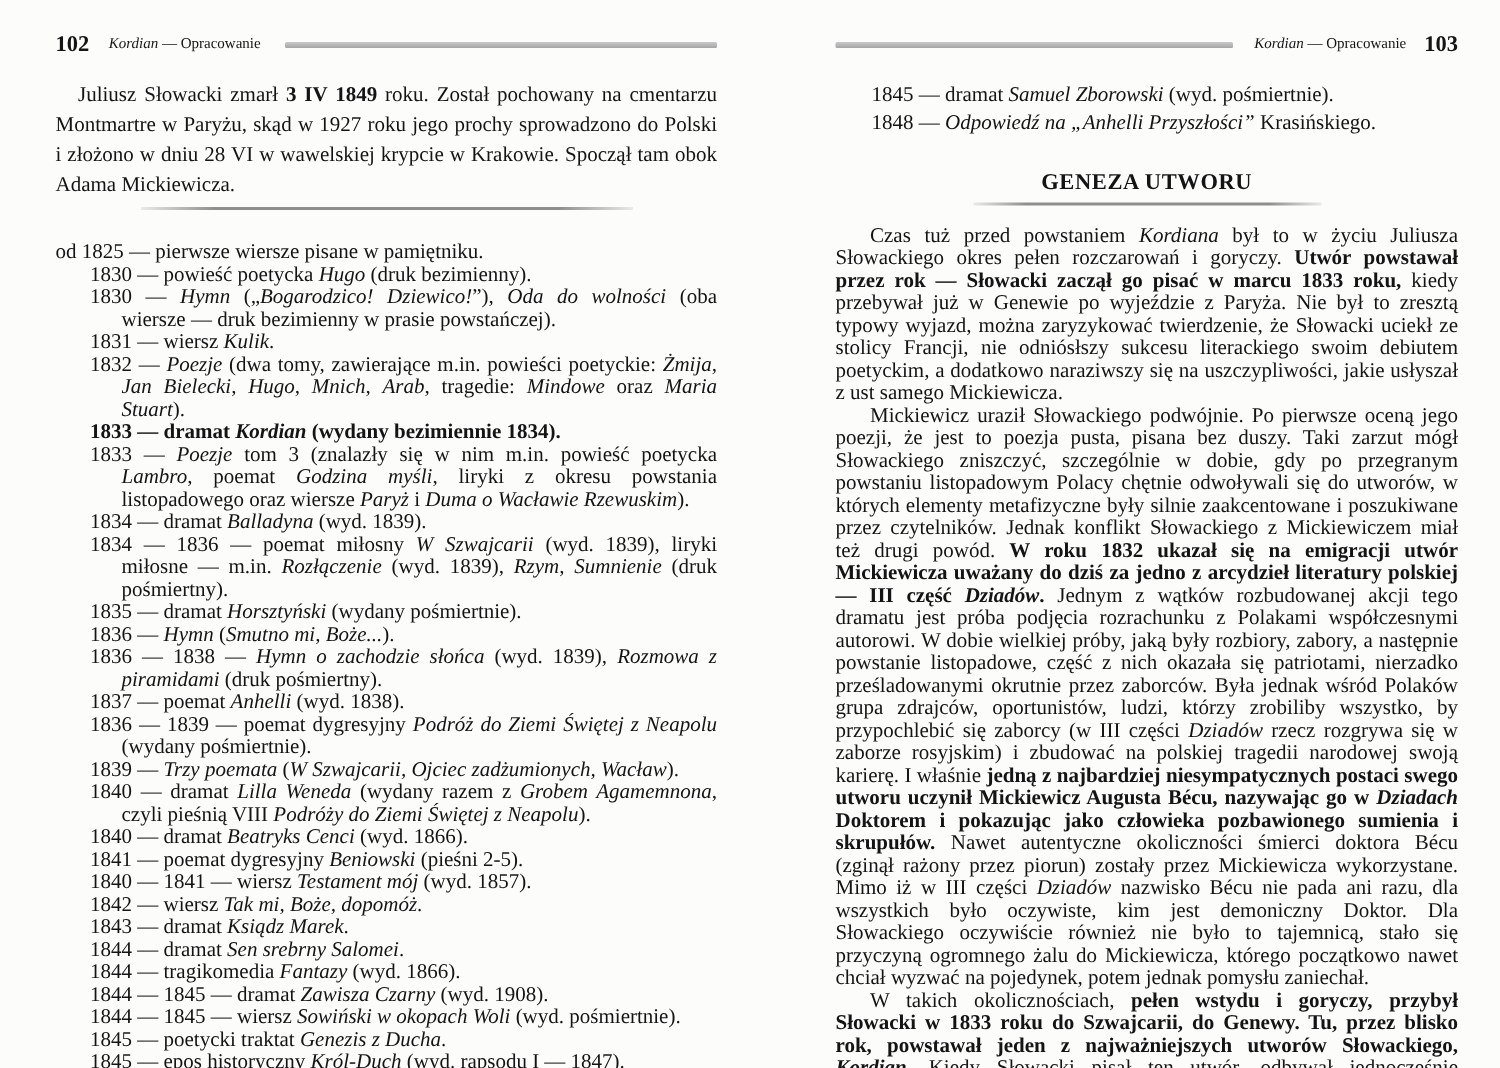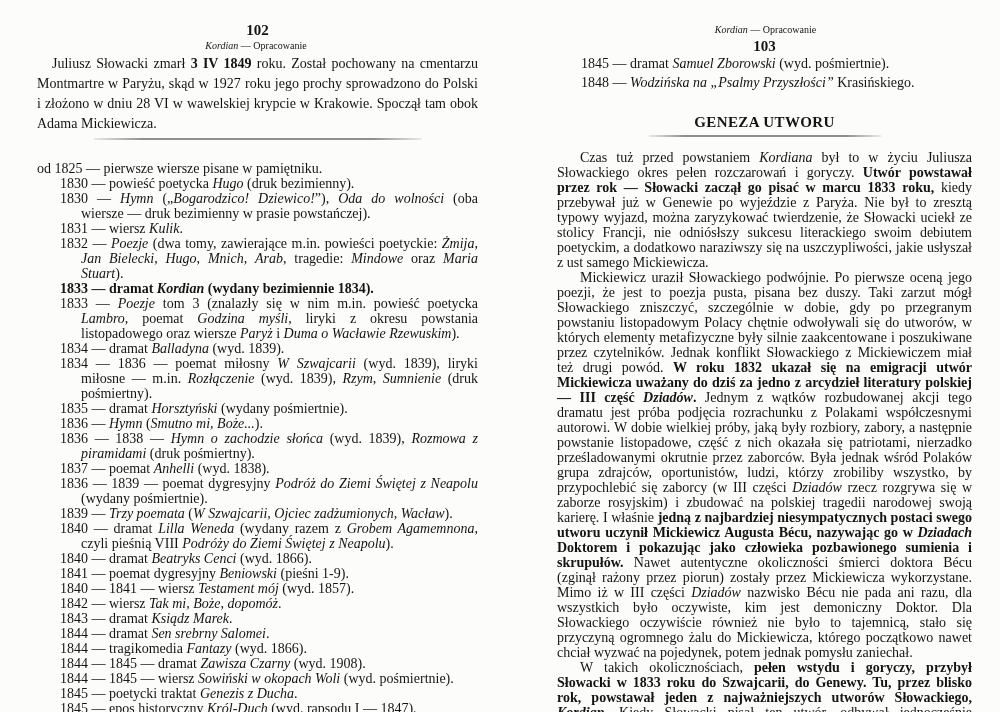--- a/index.html
+++ b/index.html
@@ -6,21 +6,21 @@
   body{
     width:1000px;height:712px;position:relative;overflow:hidden;
     background:#fcfcfa;color:#141414;
     font-family:"Liberation Serif","DejaVu Serif",serif;
     -webkit-font-smoothing:antialiased;
   }
   .page{position:absolute;top:22px;}
   .page-left{left:37px;width:441px;}
   .page-right{left:557px;width:415px;}
 
-  .header{display:flex;align-items:center;height:16px;flex-direction:column;}
+  .header{display:flex;align-items:center;height:16px;}
   .pnum{font-weight:bold;font-size:15px;line-height:16px;}
   .rtitle{font-size:10px;line-height:16px;white-space:nowrap;}
   .page-left .rtitle{margin-left:13px;margin-right:16px;}
   .page-right .rtitle{margin-left:14px;margin-right:12px;}
   .hbar{flex:1;height:4px;background:linear-gradient(to bottom,#c9c9c9,#a6a6a6);border-radius:1px;}
 
   .intro{margin:16px 0 0;font-size:14px;line-height:20px;text-align:justify;text-indent:15px;}
 
   .sec-head{margin:15px 0 0;font-size:15px;font-weight:bold;text-align:center;letter-spacing:0.4px;}
   .page-right .sec-head{margin-top:22px;}
@@ -70,21 +70,21 @@
         <li><span class="sr">1834 — dramat </span><span class="si">Balladyna</span><span class="sr"> (wyd. 1839).</span></li>
         <li><span class="sr">1834 — 1836 — poemat miłosny </span><span class="si">W Szwajcarii</span><span class="sr"> (wyd. 1839), liryki miłosne — m.in. </span><span class="si">Rozłączenie</span><span class="sr"> (wyd. 1839), </span><span class="si">Rzym</span><span class="sr">, </span><span class="si">Sumnienie</span><span class="sr"> (druk pośmiertny).</span></li>
         <li><span class="sr">1835 — dramat </span><span class="si">Horsztyński</span><span class="sr"> (wydany pośmiertnie).</span></li>
         <li><span class="sr">1836 — </span><span class="si">Hymn</span><span class="sr"> (</span><span class="si">Smutno mi, Boże...</span><span class="sr">).</span></li>
         <li><span class="sr">1836 — 1838 — </span><span class="si">Hymn o zachodzie słońca</span><span class="sr"> (wyd. 1839), </span><span class="si">Rozmowa z piramidami</span><span class="sr"> (druk pośmiertny).</span></li>
         <li><span class="sr">1837 — poemat </span><span class="si">Anhelli</span><span class="sr"> (wyd. 1838).</span></li>
         <li><span class="sr">1836 — 1839 — poemat dygresyjny </span><span class="si">Podróż do Ziemi Świętej z Neapolu</span><span class="sr"> (wydany pośmiertnie).</span></li>
         <li><span class="sr">1839 — </span><span class="si">Trzy poemata</span><span class="sr"> (</span><span class="si">W Szwajcarii, Ojciec zadżumionych, Wacław</span><span class="sr">).</span></li>
         <li><span class="sr">1840 — dramat </span><span class="si">Lilla Weneda</span><span class="sr"> (wydany razem z </span><span class="si">Grobem Agamemnona</span><span class="sr">, czyli pieśnią VIII </span><span class="si">Podróży do Ziemi Świętej z Neapolu</span><span class="sr">).</span></li>
         <li><span class="sr">1840 — dramat </span><span class="si">Beatryks Cenci</span><span class="sr"> (wyd. 1866).</span></li>
-        <li><span class="sr">1841 — poemat dygresyjny </span><span class="si">Beniowski</span><span class="sr"> (pieśni 1-9).</span></li>
+        <li><span class="sr">1841 — poemat dygresyjny </span><span class="si">Beniowski</span><span class="sr"> (pieśni 2-5).</span></li>
         <li><span class="sr">1840 — 1841 — wiersz </span><span class="si">Testament mój</span><span class="sr"> (wyd. 1857).</span></li>
         <li><span class="sr">1842 — wiersz </span><span class="si">Tak mi, Boże, dopomóż</span><span class="sr">.</span></li>
         <li><span class="sr">1843 — dramat </span><span class="si">Ksiądz Marek</span><span class="sr">.</span></li>
         <li><span class="sr">1844 — dramat </span><span class="si">Sen srebrny Salomei</span><span class="sr">.</span></li>
         <li><span class="sr">1844 — tragikomedia </span><span class="si">Fantazy</span><span class="sr"> (wyd. 1866).</span></li>
         <li><span class="sr">1844 — 1845 — dramat </span><span class="si">Zawisza Czarny</span><span class="sr"> (wyd. 1908).</span></li>
         <li><span class="sr">1844 — 1845 — wiersz </span><span class="si">Sowiński w okopach Woli</span><span class="sr"> (wyd. pośmiertnie).</span></li>
         <li><span class="sr">1845 — poetycki traktat </span><span class="si">Genezis z Ducha</span><span class="sr">.</span></li>
         <li><span class="sr">1845 — epos historyczny </span><span class="si">Król-Duch</span><span class="sr"> (wyd. rapsodu I — 1847).</span></li>
       </ul>
@@ -92,21 +92,21 @@
 
   <section class="page page-right">
     <div class="header">
       <span class="hbar"></span>
       <span class="rtitle"><span class="si">Kordian</span><span class="sr"> — Opracowanie</span></span>
       <span class="pnum">103</span>
     </div>
 
     <ul class="timeline">
         <li><span class="sr">1845 — dramat </span><span class="si">Samuel Zborowski</span><span class="sr"> (wyd. pośmiertnie).</span></li>
-        <li><span class="sr">1848 — </span><span class="si">Wodzińska na „Psalmy Przyszłości”</span><span class="sr"> Krasińskiego.</span></li>
+        <li><span class="sr">1848 — </span><span class="si">Odpowiedź na „Anhelli Przyszłości”</span><span class="sr"> Krasińskiego.</span></li>
       </ul>
 
     <h2 class="sec-head">GENEZA UTWORU</h2>
     <div class="head-rule"></div>
 
     <div class="body-text">
         <p><span class="sr">Czas tuż przed powstaniem </span><span class="si">Kordiana</span><span class="sr"> był to w życiu Juliusza Słowackiego okres pełen rozczarowań i goryczy. </span><span class="sb">Utwór powstawał przez rok — Słowacki zaczął go pisać w marcu 1833 roku,</span><span class="sr"> kiedy przebywał już w Genewie po wyjeździe z Paryża. Nie był to zresztą typowy wyjazd, można zaryzykować twierdzenie, że Słowacki uciekł ze stolicy Francji, nie odniósłszy sukcesu literackiego swoim debiutem poetyckim, a dodatkowo naraziwszy się na uszczypliwości, jakie usłyszał z ust samego Mickiewicza.</span></p>
         <p><span class="sr">Mickiewicz uraził Słowackiego podwójnie. Po pierwsze oceną jego poezji, że jest to poezja pusta, pisana bez duszy. Taki zarzut mógł Słowackiego zniszczyć, szczególnie w dobie, gdy po przegranym powstaniu listopadowym Polacy chętnie odwoływali się do utworów, w których elementy metafizyczne były silnie zaakcentowane i poszukiwane przez czytelników. Jednak konflikt Słowackiego z Mickiewiczem miał też drugi powód. </span><span class="sb">W roku 1832 ukazał się na emigracji utwór Mickiewicza uważany do dziś za jedno z arcydzieł literatury polskiej — III część </span><span class="sbi">Dziadów</span><span class="sb">.</span><span class="sr"> Jednym z wątków rozbudowanej akcji tego dramatu jest próba podjęcia rozrachunku z Polakami współczesnymi autorowi. W dobie wielkiej próby, jaką były rozbiory, zabory, a następnie powstanie listopadowe, część z nich okazała się patriotami, nierzadko prześladowanymi okrutnie przez zaborców. Była jednak wśród Polaków grupa zdrajców, oportunistów, ludzi, którzy zrobiliby wszystko, by przypochlebić się zaborcy (w III części </span><span class="si">Dziadów</span><span class="sr"> rzecz rozgrywa się w zaborze rosyjskim) i zbudować na polskiej tragedii narodowej swoją karierę. I właśnie </span><span class="sb">jedną z najbardziej niesympatycznych postaci swego utworu uczynił Mickiewicz Augusta Bécu, nazywając go w </span><span class="sbi">Dziadach</span><span class="sb"> Doktorem i pokazując jako człowieka pozbawionego sumienia i skrupułów.</span><span class="sr"> Nawet autentyczne okoliczności śmierci doktora Bécu (zginął rażony przez piorun) zostały przez Mickiewicza wykorzystane. Mimo iż w III części </span><span class="si">Dziadów</span><span class="sr"> nazwisko Bécu nie pada ani razu, dla wszystkich było oczywiste, kim jest demoniczny Doktor. Dla Słowackiego oczywiście również nie było to tajemnicą, stało się przyczyną ogromnego żalu do Mickiewicza, którego początkowo nawet chciał wyzwać na pojedynek, potem jednak pomysłu zaniechał.</span></p>
         <p><span class="sr">W takich okolicznościach, </span><span class="sb">pełen wstydu i goryczy, przybył Słowacki w 1833 roku do Szwajcarii, do Genewy. Tu, przez blisko rok, powstawał jeden z najważniejszych utworów Słowackiego, </span><span class="sbi">Kordian</span><span class="sb">.</span><span class="sr"> Kiedy Słowacki pisał ten utwór, odbywał jednocześnie wycieczki w Alpy. Towarzyszyła mu jego ówczesna miłość — Maria Wodzińska. Podobno z okna jego pokoju widać było monumentalny szczyt Mont Blanc, góry, na której zostaje wygłoszony jeden z najważniejszych monologów w literaturze polskiej — monolog Kordiana, będący znakiem przemiany duchowej bohatera.</span></p>
       </div>

